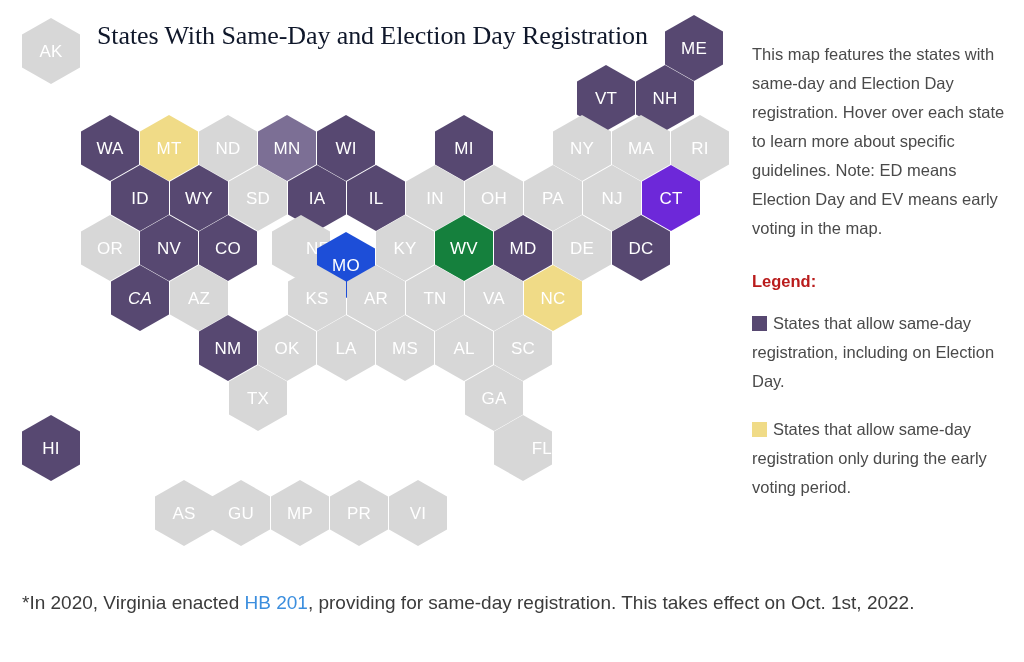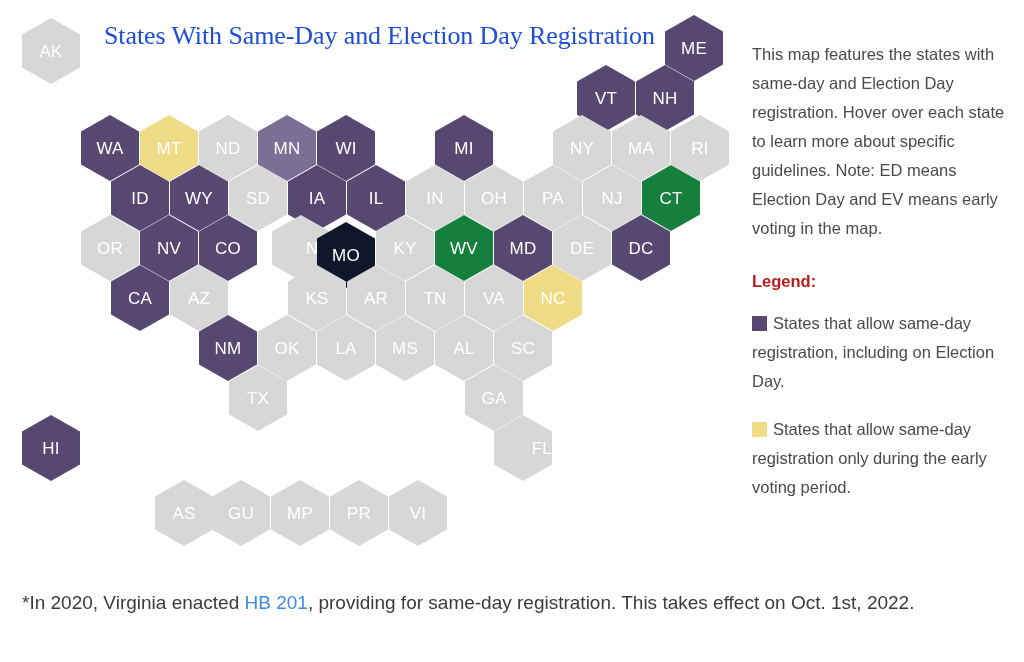--- a/index.html
+++ b/index.html
@@ -12,26 +12,26 @@
     height: 662px;
     position: relative;
     overflow: hidden;
     font-family: "Liberation Sans", sans-serif;
     -webkit-font-smoothing: antialiased;
   }
 
   
   #map-title {
     position: absolute;
-    left: 104px;
+    left: 97px;
     top: 20px;
     font-family: "Liberation Serif", "DejaVu Serif", serif;
     font-size: 26px;
     line-height: 32px;
-    color: #1d4ed8;
+    color: #0f172a;
     white-space: nowrap;
     letter-spacing: -0.1px;
   }
 
   
   #hex-map {
     position: absolute;
     left: 0;
     top: 0;
     width: 740px;
@@ -173,54 +173,54 @@
     </div>
     <div class="hex" style="left: 465px; top: 165px; background: rgb(215, 215, 215);">
       <span class="hex-label">OH</span>
     </div>
     <div class="hex" style="left: 524px; top: 165px; background: rgb(215, 215, 215);">
       <span class="hex-label">PA</span>
     </div>
     <div class="hex" style="left: 583px; top: 165px; background: rgb(215, 215, 215);">
       <span class="hex-label">NJ</span>
     </div>
-    <div class="hex" style="left: 642px; top: 165px; background: #15803d;">
+    <div class="hex" style="left: 642px; top: 165px; background: #6d28d9;">
       <span class="hex-label">CT</span>
     </div>
     <div class="hex" style="left: 81px; top: 215px; background: rgb(215, 215, 215);">
       <span class="hex-label">OR</span>
     </div>
     <div class="hex" style="left: 140px; top: 215px; background: rgb(87, 72, 113);">
       <span class="hex-label">NV</span>
     </div>
     <div class="hex" style="left: 199px; top: 215px; background: rgb(87, 72, 113);">
       <span class="hex-label">CO</span>
     </div>
     <div class="hex" style="left: 272px; top: 215px; background: rgb(215, 215, 215); justify-content: flex-end;">
       <span class="hex-label">NE</span>
     </div>
-    <div class="hex" style="left: 317px; top: 222px; background: #0f172a;">
+    <div class="hex" style="left: 317px; top: 232px; background: #1d4ed8;">
       <span class="hex-label">MO</span>
     </div>
     <div class="hex" style="left: 376px; top: 215px; background: rgb(215, 215, 215);">
       <span class="hex-label">KY</span>
     </div>
     <div class="hex" style="left: 435px; top: 215px; background: #15803d;">
       <span class="hex-label">WV</span>
     </div>
     <div class="hex" style="left: 494px; top: 215px; background: rgb(87, 72, 113);">
       <span class="hex-label">MD</span>
     </div>
     <div class="hex" style="left: 553px; top: 215px; background: rgb(215, 215, 215);">
       <span class="hex-label">DE</span>
     </div>
     <div class="hex" style="left: 612px; top: 215px; background: rgb(87, 72, 113); text-align: center;">
       <span class="hex-label">DC</span>
     </div>
-    <div class="hex" style="left: 111px; top: 265px; background: rgb(87, 72, 113);">
+    <div class="hex" style="left: 111px; top: 265px; background: rgb(87, 72, 113); font-style: italic;">
       <span class="hex-label">CA</span>
     </div>
     <div class="hex" style="left: 170px; top: 265px; background: rgb(215, 215, 215);">
       <span class="hex-label">AZ</span>
     </div>
     <div class="hex" style="left: 288px; top: 265px; background: rgb(215, 215, 215);">
       <span class="hex-label">KS</span>
     </div>
     <div class="hex" style="left: 347px; top: 265px; background: rgb(215, 215, 215);">
       <span class="hex-label">AR</span>

